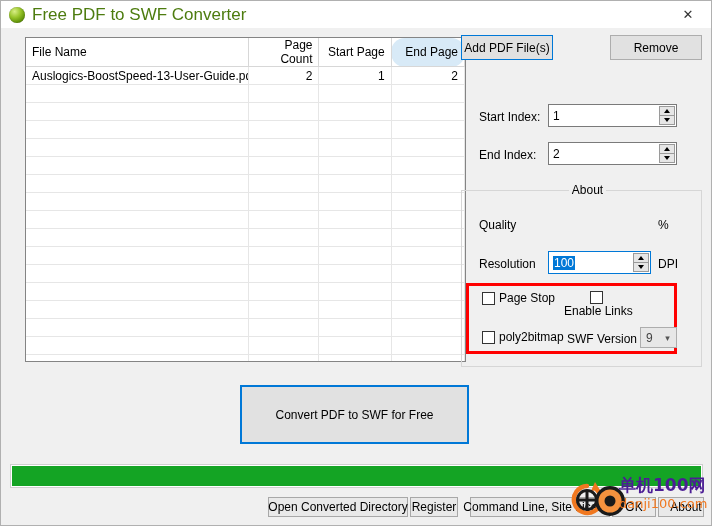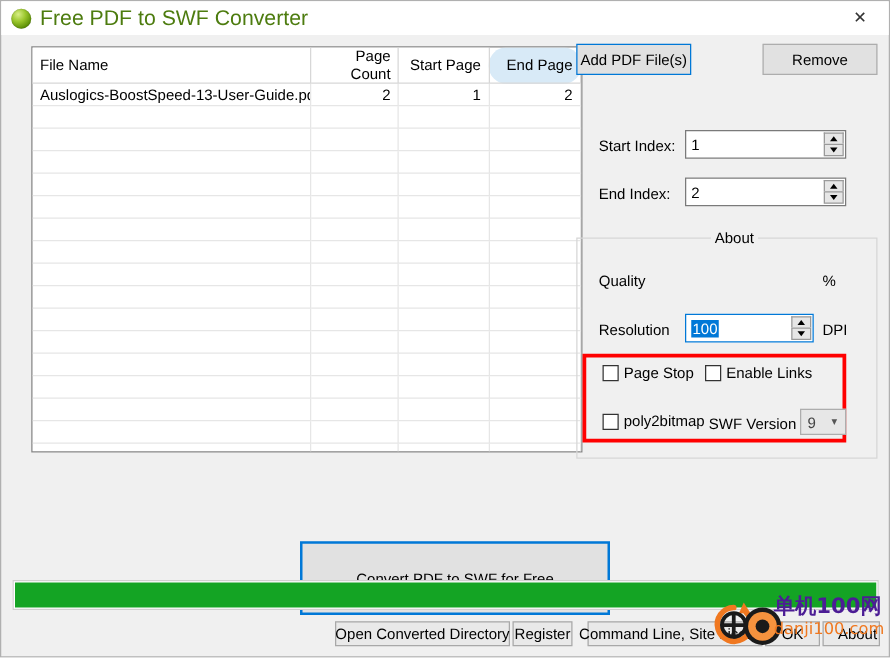--- a/index.html
+++ b/index.html
@@ -148,24 +148,24 @@
     font-size:12px;color:#444;
   }
   .combo .cval{padding-left:5px;flex:1;}
   .combo .carrow{
     width:17px;display:flex;align-items:center;justify-content:center;
     font-size:9px;color:#555;font-family:"DejaVu Sans",sans-serif;
   }
 
   
   #convert-btn{
-    position:absolute;left:239px;top:384px;width:248px;height:59px;
+    position:absolute;left:239px;top:384px;width:229px;height:59px;
     background:#e1e1e1;border:2px solid #0078d7;box-sizing:border-box;
     display:flex;align-items:center;justify-content:center;
-    font-size:12px;color:#000;margin-top:48px;
+    font-size:12px;color:#000;
   }
 
   
   .progress-wrap{
     position:absolute;left:9px;top:463px;width:693px;height:24px;
     background:#ffffff;border:1px solid #cfcfcf;box-sizing:border-box;
     padding:1px;
   }
   .progress-bar{height:100%;background:#14a424;width:100%;}
 
@@ -392,21 +392,21 @@
     <div class="unit" style="left:197px;top:222px;">DPI</div>
   </div>
 
   <div class="redbox"></div>
 
   <div class="cbrow" style="left:481px;top:290px;">
     <span class="cbox"></span>
     <span class="cblabel">Page Stop</span>
   </div>
 
-  <div class="cbrow" style="left:563px;top:290px;">
+  <div class="cbrow" style="left:563px;top:290px;flex-direction:column;">
     <span class="cbox"></span>
     <span class="cblabel">Enable Links</span>
   </div>
 
   <div class="cbrow" style="left:481px;top:329px;">
     <span class="cbox"></span>
     <span class="cblabel">poly2bitmap</span>
   </div>
 
   <div class="field-label" style="left:566px;top:331px;">SWF Version</div>

